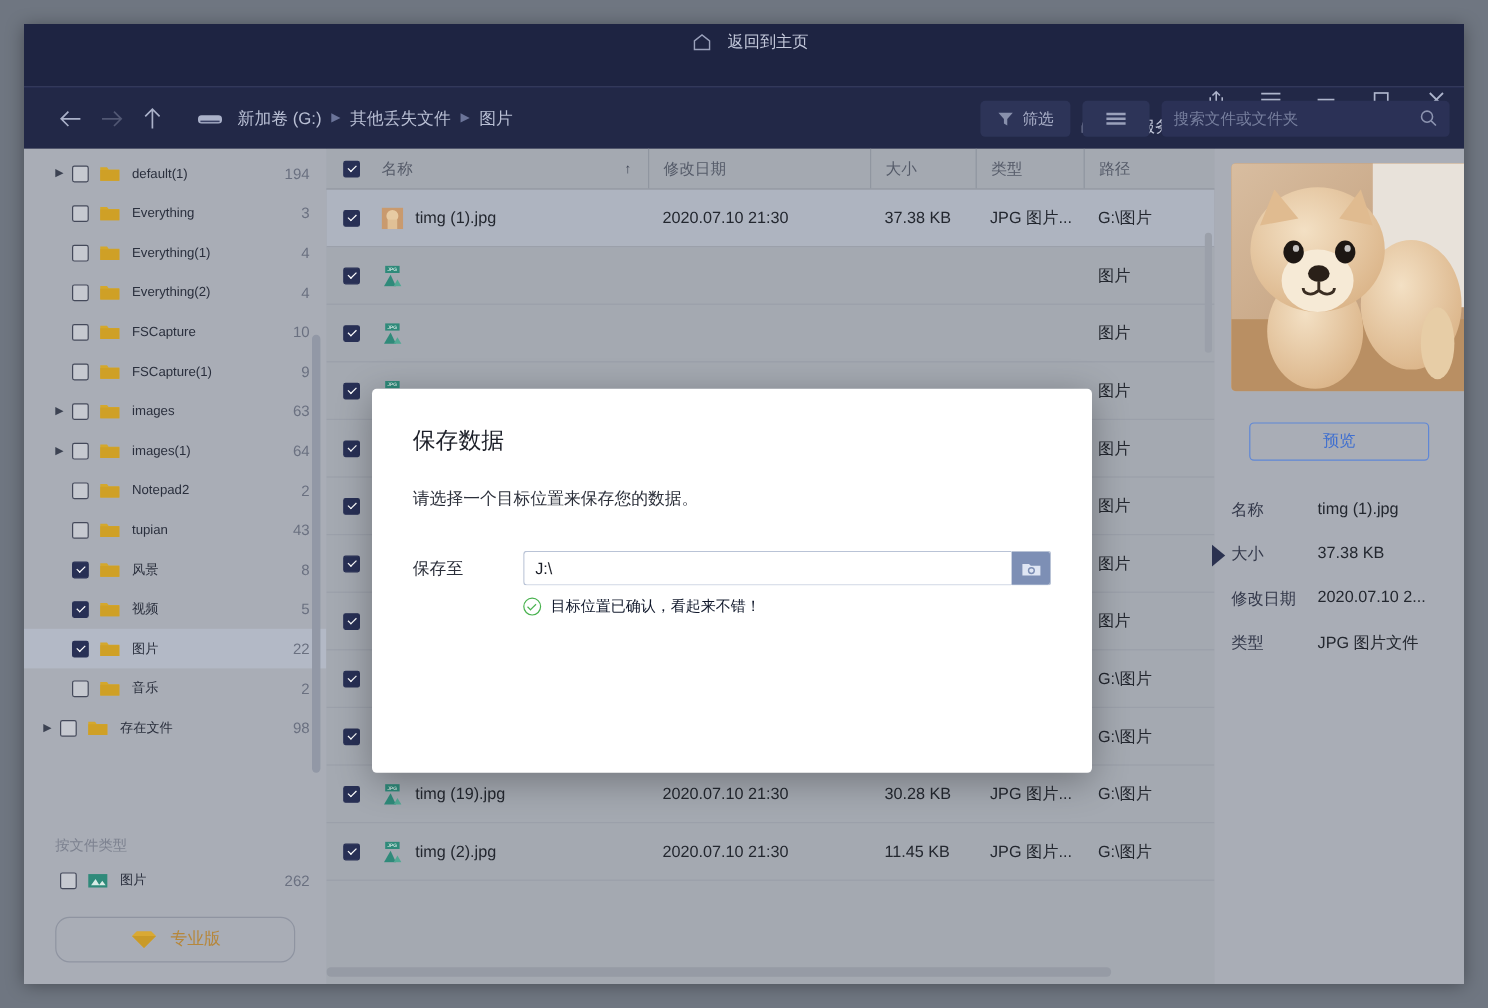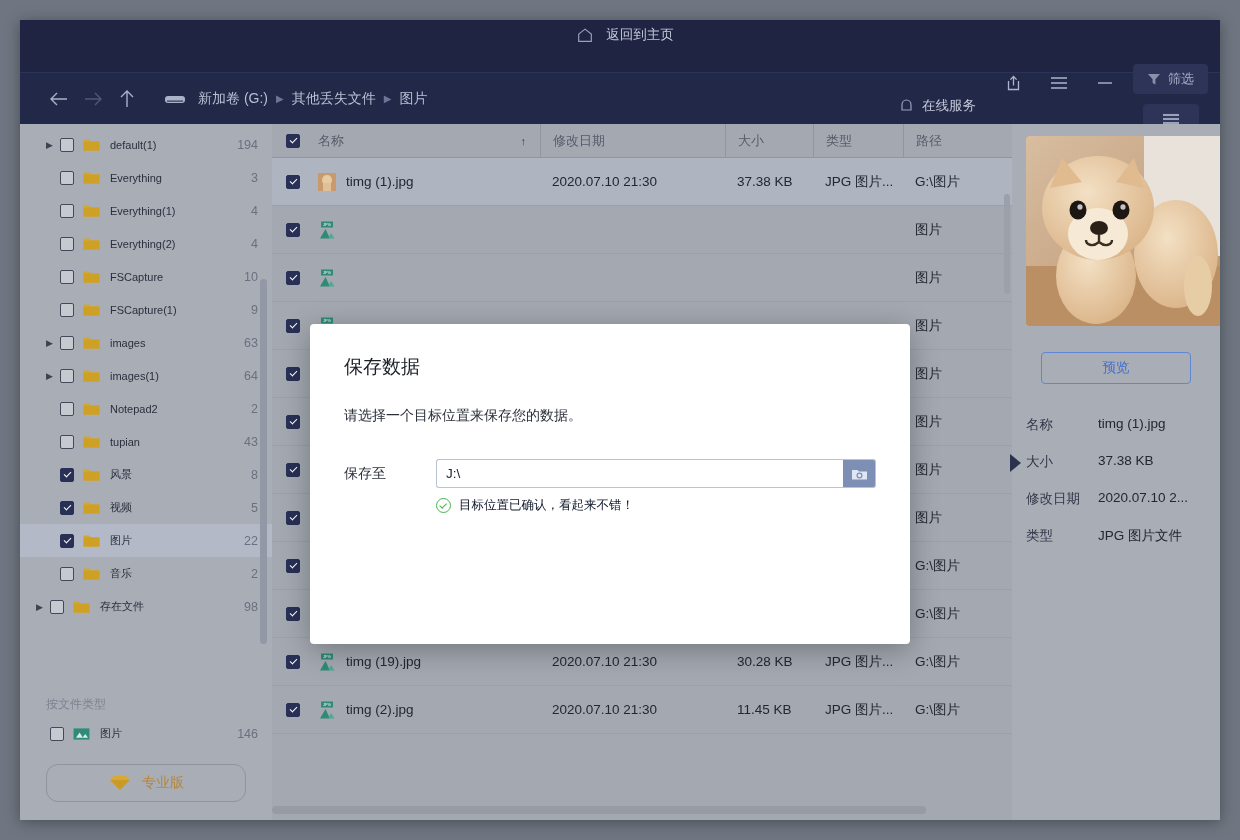--- a/index.html
+++ b/index.html
@@ -38,21 +38,21 @@
     height: 52px; background: #222847;
     display:flex; align-items:center; padding:0 12px 0 22px;
     border-top:1px solid #2c3358;
   }
   .nav-arrow { width:34px; height:34px; display:flex; align-items:center; justify-content:center; cursor:pointer; }
   .nav-arrow.disabled { opacity:.45; }
   .crumbs { display:flex; align-items:center; gap:8px; margin-left:20px; }
   .drive-ico { margin-right:4px; display:flex; align-items:center; }
   .crumb { color:#b9bfd4; font-size:14px; cursor:pointer; white-space:nowrap; }
   .crumb-sep { color:#6b7499; font-size:10px; }
-  .nav-right { margin-left:auto; display:flex; align-items:center; gap:10px;flex-direction:column; }
+  .nav-right { margin-left:auto; display:flex; align-items:center; gap:10px; }
   .filter-btn {
     display:flex; align-items:center; gap:7px;
     background:#2d3458; border-radius:4px; height:30px; padding:0 14px; cursor:pointer;
   }
   .filter-btn span { color:#aab0c8; font-size:13px; }
   .view-btn {
     width:56px; height:30px; background:#2d3458; border-radius:4px;
     display:flex; align-items:center; justify-content:center; cursor:pointer;
   }
   .searchbox {
@@ -300,20 +300,27 @@
       </div>
       <div class="view-btn">
         <svg width="20" height="14" viewBox="0 0 20 14">
           <g stroke="#9aa1bb" stroke-width="2.1">
               <line x1="2" y1="3" x2="18" y2="3"></line>
           <line x1="2" y1="7" x2="18" y2="7"></line>
               <line x1="2" y1="11" x2="18" y2="11"></line>
             </g>
         </svg>
       </div>
+      <div class="searchbox">
+        <input placeholder="搜索文件或文件夹" style="">
+        <svg width="15" height="15" viewBox="0 0 15 15">
+          <circle cx="6.2" cy="6.2" r="4.6" fill="none" stroke="#8d94b0" stroke-width="1.3"></circle>
+          <line x1="9.7" y1="9.7" x2="13.6" y2="13.6" stroke="#8d94b0" stroke-width="1.3"></line>
+        </svg>
+      </div>
     </div>
   </div>
 
   <div class="body">
 
     <div class="sidebar">
       <div class="tree" id="tree">
           <div class="tnode">
             <span class="caret">▶</span>
             <span class="chk"></span>
@@ -468,21 +475,21 @@
       <div class="sb-scroll"></div>
       <div class="sec-head">按文件类型</div>
       <div id="typelist">
           <div class="tnode" style="padding-left: 30px;">
             <span class="chk"></span>
             <svg class="folder-ico" viewBox="0 0 18 15">
               <rect x="0.5" y="1.5" width="17" height="12" fill="#2f8a7a"></rect>
               <path d="M3 11.5 L7 6 L10.5 11.5 Z M10 11.5 L13 7.5 L16 11.5 Z" fill="#d9ece6"></path>
             </svg>
             <span class="tlabel">图片</span>
-            <span class="tcount">146</span>
+            <span class="tcount">262</span>
           </div>
         </div>
       <div class="pro-wrap">
         <div class="pro-btn">
           <svg width="24" height="18" viewBox="0 0 24 18">
             <path d="M2 6 L6 2 L18 2 L22 6 L12 16 Z" fill="#d9a933"></path>
             <path d="M2 6 L22 6 L12 16 Z" fill="#c99a28"></path>
           </svg>
           <span>专业版</span>
         </div>

